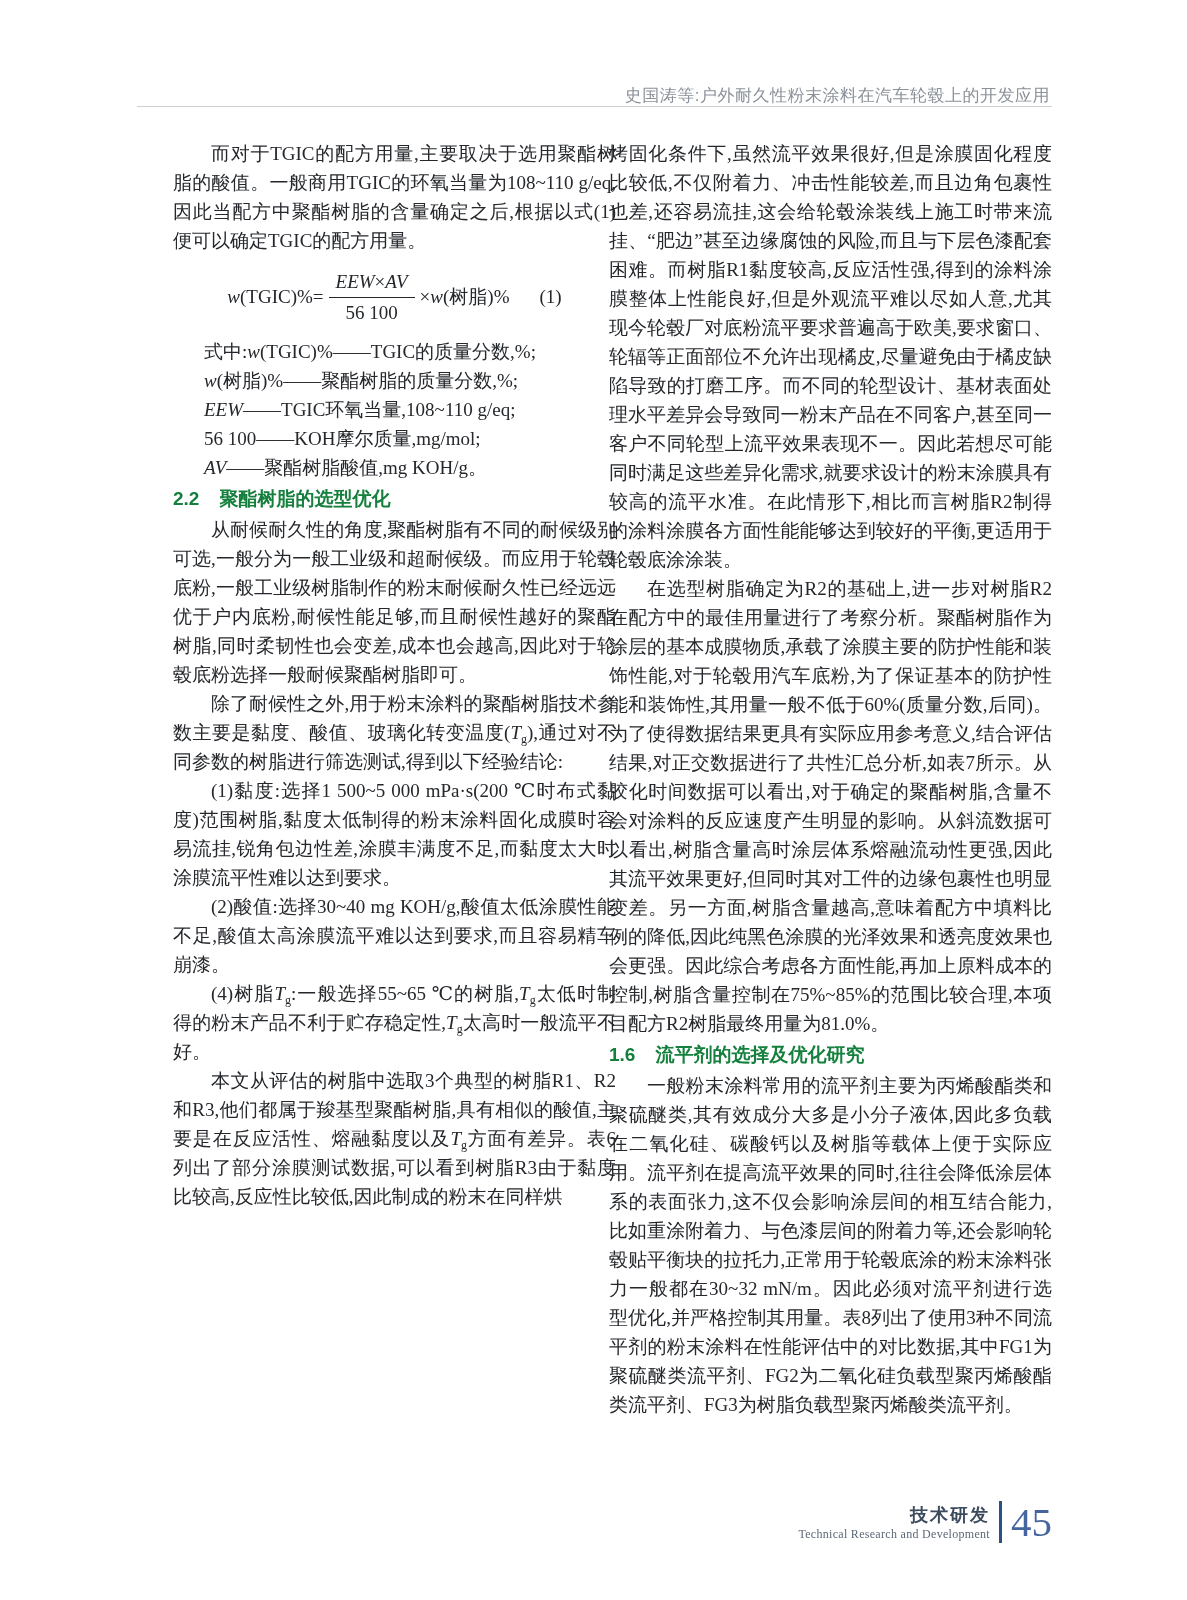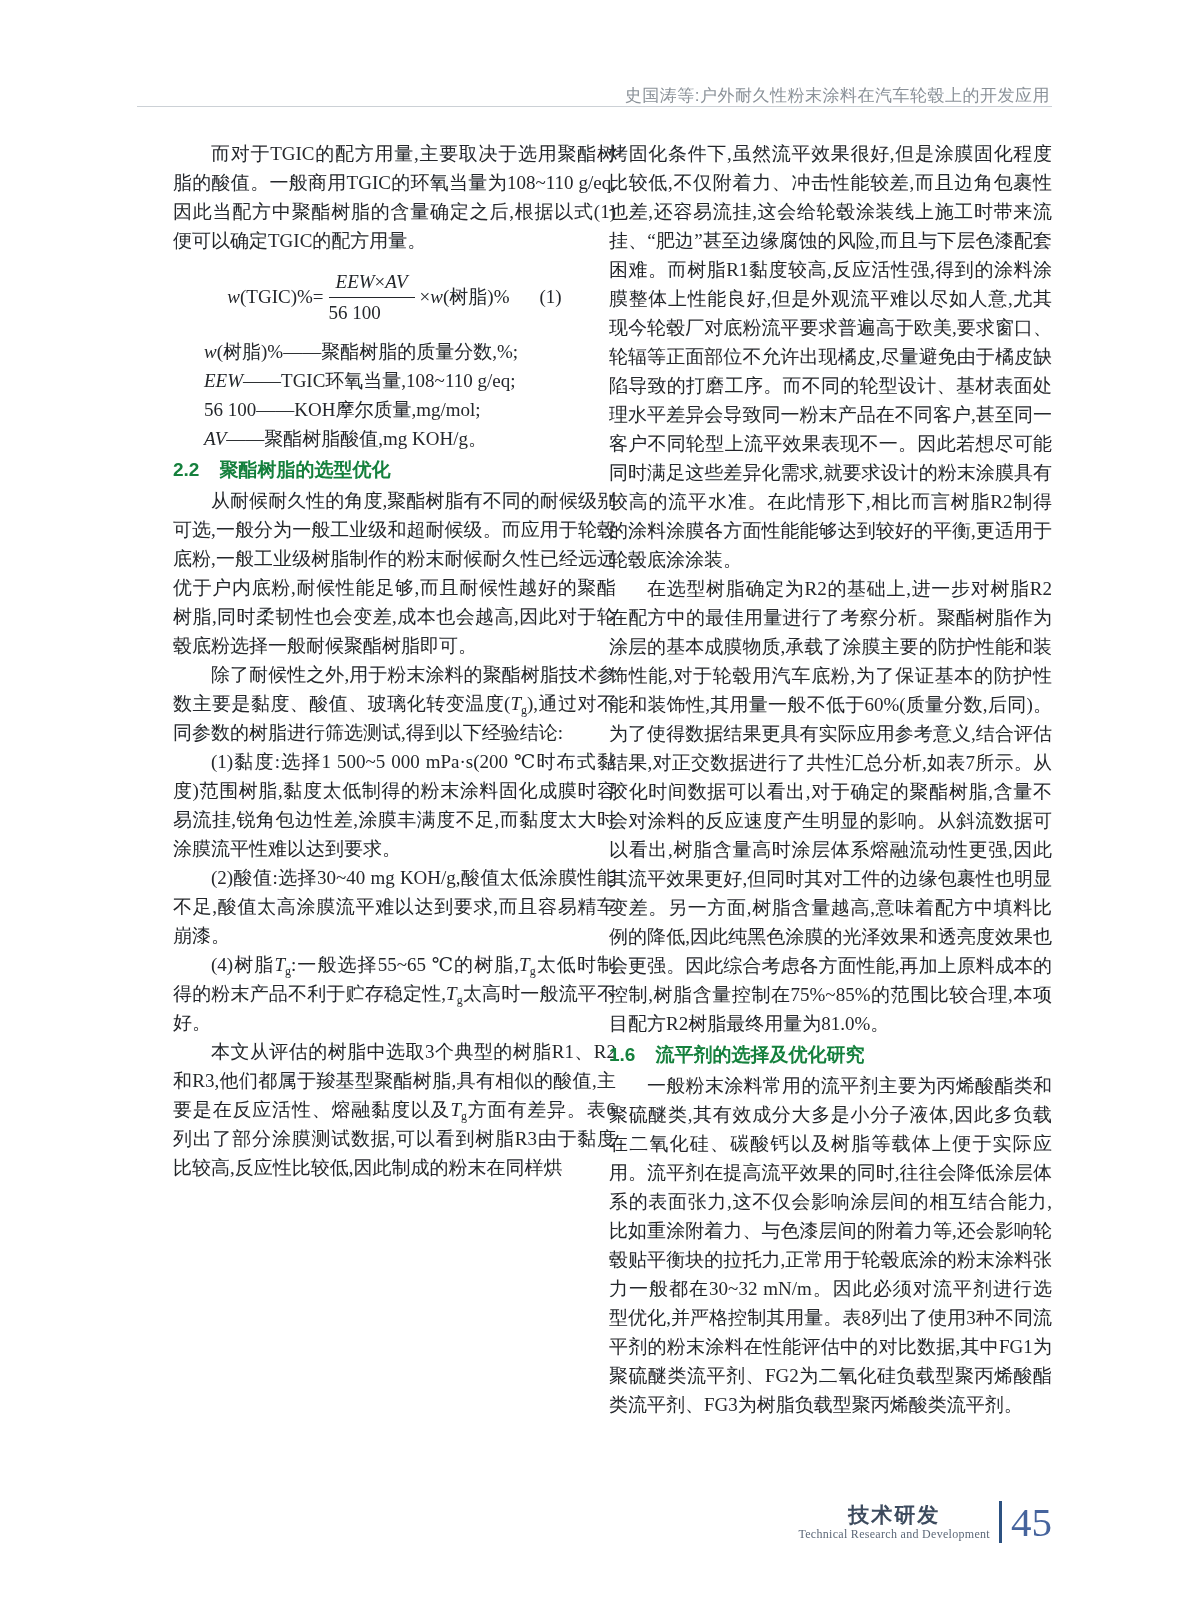--- a/index.html
+++ b/index.html
@@ -31,36 +31,36 @@
   .sec-heading{
     font-family:"Liberation Sans","DejaVu Sans",sans-serif;
     font-weight:bold;color:#15803d;font-size:19px;line-height:31px;
     text-align:left;margin:1px 0;
   }
   .sec-heading .no{margin-right:20px;}
   .formula{
     display:flex;align-items:center;justify-content:center;
     margin:15px 0 12px;line-height:1.25;text-align:left;
   }
-  .frac{display:inline-flex;flex-direction:column;margin:0 5px;}
+  .frac{display:inline-flex;flex-direction:column;align-items:center;margin:0 5px;}
   .frac .num{border-bottom:1.5px solid #24272b;padding:0 7px 3px;}
   .frac .den{padding-top:3px;}
   .f-var{font-style:italic;}
   .f-label{margin-left:30px;}
   .seg-i{font-style:italic;}
   .seg-sub{font-size:12px;vertical-align:-4px;line-height:0;}
   .footer{
     position:absolute;top:1501px;right:135px;
     display:flex;align-items:center;
   }
   .footer .labels{text-align:right;}
   .footer .cn{
     font-family:"Liberation Sans","DejaVu Sans",sans-serif;
-    font-weight:bold;font-size:21px;color:#3d4b5e;
-    letter-spacing:2px;line-height:24px;text-align:center;
+    font-weight:bold;font-size:18px;color:#3d4b5e;
+    letter-spacing:2px;line-height:24px;
   }
   .footer .en{font-size:12px;color:#5c6878;line-height:14px;letter-spacing:.3px;}
   .footer .bar{width:3px;height:42px;background:#2c5181;margin:0 9px;}
   .footer .num{font-size:41px;color:#46649d;line-height:42px;}
 </style>
 </head>
 <body>
 
 <div class="running-head">史国涛等:户外耐久性粉末涂料在汽车轮毂上的开发应用</div>
 <div class="header-rule"></div>
@@ -76,20 +76,21 @@
       <span class="num"><span class="f-var">EEW</span><span>×</span><span class="f-var">AV</span></span>
       <span class="den">56 100</span>
     </span>
     <span>×</span>
       <span class="f-var">w</span>
       <span>(树脂)%</span>
     <span class="f-label">(1)</span>
   </div>
 
   <div class="where">
+    <div><span>式中:</span><span class="seg-i">w</span><span>(TGIC)%——TGIC的质量分数,%;</span></div>
     <div><span class="seg-i">w</span><span>(树脂)%——聚酯树脂的质量分数,%;</span></div>
     <div><span class="seg-i">EEW</span><span>——TGIC环氧当量,108~110 g/eq;</span></div>
     <div><span>56 100——KOH摩尔质量,mg/mol;</span></div>
     <div><span class="seg-i">AV</span><span>——聚酯树脂酸值,mg KOH/g。</span></div>
   </div>
 
   <div class="sec-heading">
     <span class="no">2.2</span><span>聚酯树脂的选型优化</span>
   </div>
 

